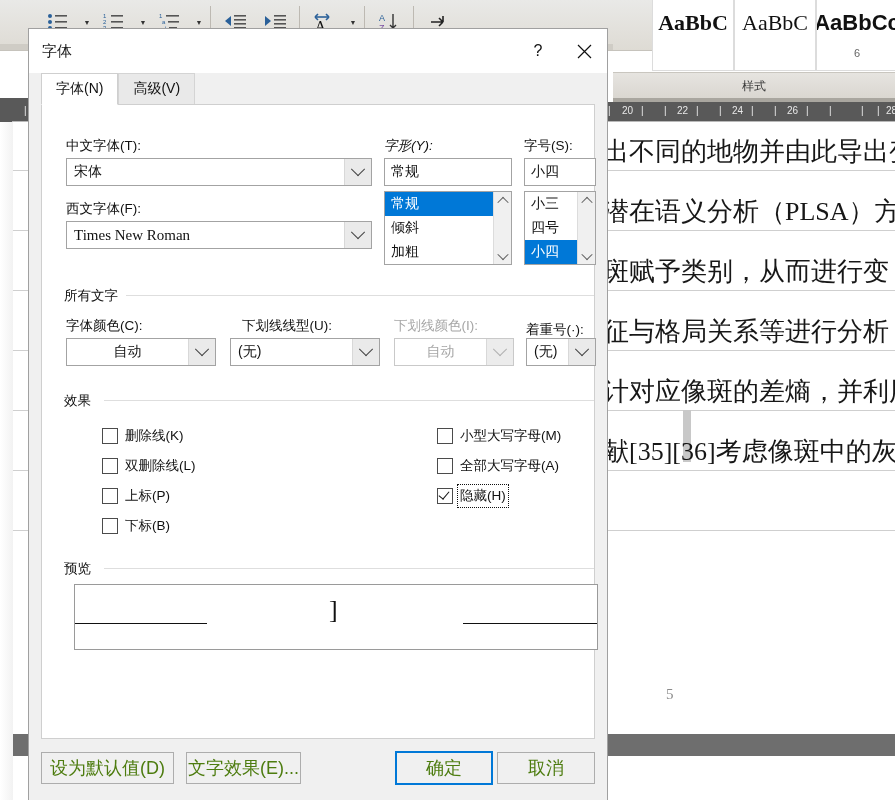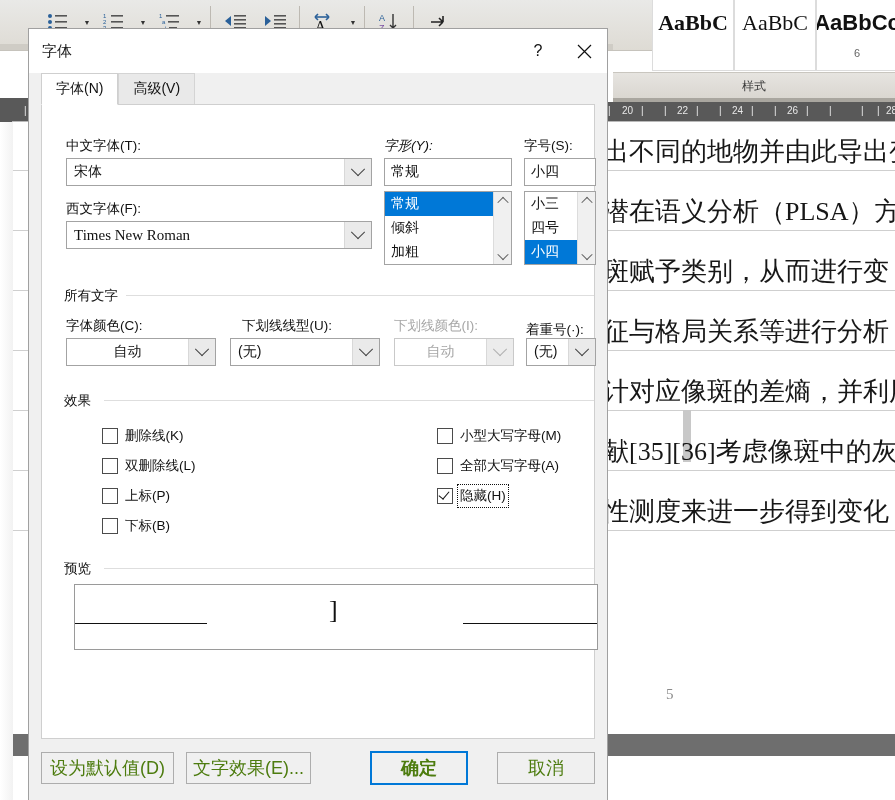--- a/index.html
+++ b/index.html
@@ -299,21 +299,20 @@
       <div class="doc-line" style="top:348px;"></div>
       <div class="doc-line" style="top:408px;"></div>
 
       <div class="doc-text" style="left:590px;top:12px;">出不同的地物并由此导出变</div>
       <div class="doc-text" style="left:590px;top:72px;">潜在语义分析（PLSA）方</div>
       <div class="doc-text" style="left:590px;top:132px;">斑赋予类别，从而进行变</div>
       <div class="doc-text" style="left:590px;top:192px;">征与格局关系等进行分析</div>
       <div class="doc-text" style="left:590px;top:252px;">计对应像斑的差熵，并利用</div>
       <div class="sel-caret" style="left:670px;top:288px;width:8px;height:52px;"></div>
       <div class="doc-text" style="left:590px;top:312px;">献[35][36]考虑像斑中的灰</div>
-      <div class="doc-text" style="left:590px;top:372px;">性测度来进一步得到变化</div>
 
       <div class="page-num">5</div>
     </div>
     <div class="gap-bar"></div>
     <div class="page2"></div>
   </div>
   <div class="left-strip"></div>
 </div>
 
 <div id="font-dialog">
@@ -492,23 +491,23 @@
       <div class="pv-char" style="left:254px;top:10px;">]</div>
       <div class="pv-line" style="left:388px;top:38px;width:134px;"></div>
     </div>
 
   </div>
 
   <div class="dlg-footer">
     <div class="btn" style="left:12px;top:13px;width:133px;">
       <span>设为默认值(D)</span>
     </div>
-    <div class="btn" style="left:157px;top:13px;width:125px;">
+    <div class="btn" style="left:157px;top:13px;width:115px;">
       <span>文字效果(E)...</span>
     </div>
-    <div class="btn default" style="left:341px;top:12px;width:98px;height:34px;font-weight:bold;">
+    <div class="btn default" style="left:366px;top:12px;width:98px;height:34px;">
       <span>确定</span>
     </div>
     <div class="btn" style="left:468px;top:13px;width:98px;">
       <span>取消</span>
     </div>
   </div>
 </div>
 
 </body></html>

